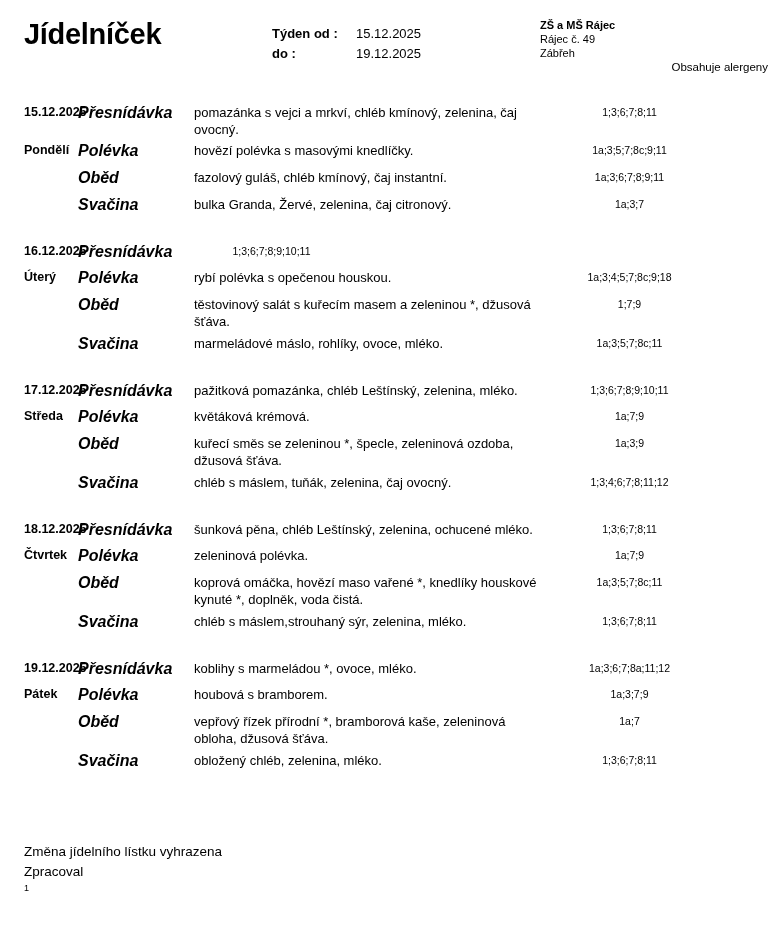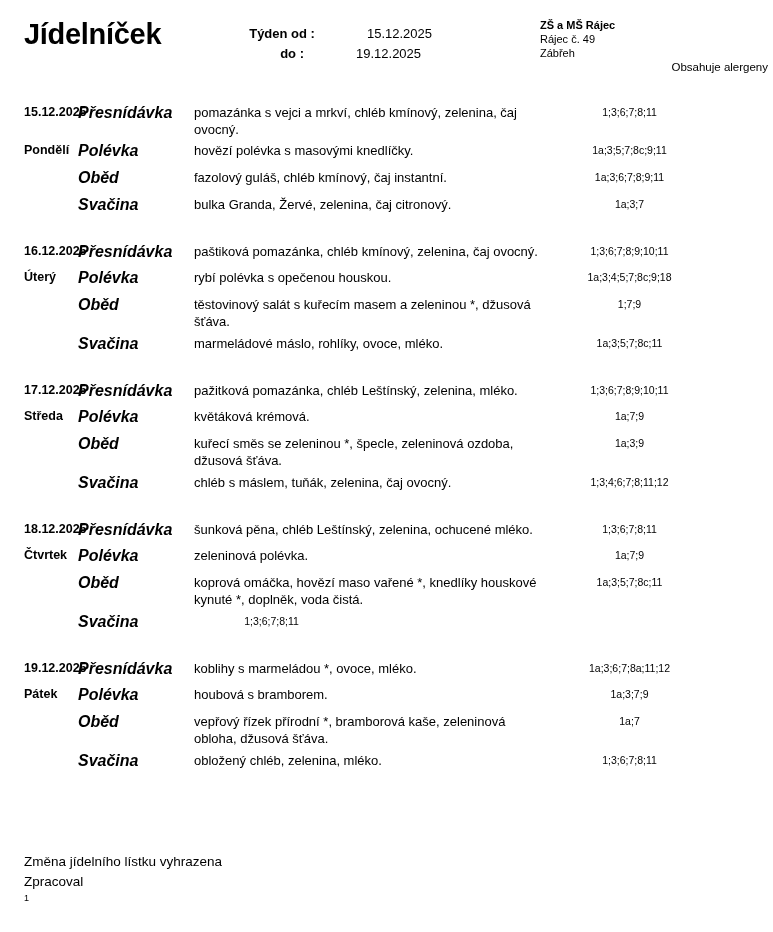--- a/index.html
+++ b/index.html
@@ -42,23 +42,22 @@
   .week-block {
     position: absolute;
     left: 272px;
     top: 24px;
     width: 160px;
     font-size: 13px;
     line-height: 20px;
   }
   .week-row {
     display: flex;
-    justify-content: flex-end;
-    white-space: nowrap;
-    gap: 40px;
+    justify-content: space-between;
+    white-space: nowrap;
   }
   .week-label {
     font-weight: bold;
   }
   .week-value {
     width: 76px;
     text-align: left;
     padding-left: 12px;
     font-weight: normal;
   }
@@ -139,21 +138,21 @@
   }
   .row-presnidavka { margin-bottom: 0; }
   .row-polevka     { margin-top: 4px; }
   .row-obed        { margin-top: 5px; }
   .row-svacina     { margin-top: 5px; }
 
   
   .footer {
     position: absolute;
     left: 24px;
-    bottom: 28px;
+    bottom: 38px;
     font-size: 13.5px;
     line-height: 20px;
   }
   .footer-line { white-space: nowrap; }
   .footer-pageno {
     font-size: 9px;
     line-height: 12px;
   }
   .footer-greeting {
     letter-spacing: 3.2px;
@@ -215,21 +214,20 @@
           <div class="col-date"></div>
           <div class="col-meal">Svačina</div>
           <div class="col-desc">bulka Granda, Žervé, zelenina, čaj citronový.</div>
           <div class="col-allergen">1a;3;7</div>
         </div>
       </div>
       <div class="day">
         <div class="row row-presnidavka">
           <div class="col-date">16.12.2025</div>
           <div class="col-meal">Přesnídávka</div>
-          <div class="col-desc">paštiková pomazánka, chléb kmínový, zelenina, čaj ovocný.</div>
           <div class="col-allergen">1;3;6;7;8;9;10;11</div>
         </div>
         <div class="row row-polevka">
           <div class="col-date">Úterý</div>
           <div class="col-meal">Polévka</div>
           <div class="col-desc">rybí polévka s opečenou houskou.</div>
           <div class="col-allergen">1a;3;4;5;7;8c;9;18</div>
         </div>
         <div class="row row-obed">
           <div class="col-date"></div>
@@ -285,20 +283,21 @@
         </div>
         <div class="row row-obed">
           <div class="col-date"></div>
           <div class="col-meal">Oběd</div>
           <div class="col-desc">koprová omáčka, hovězí maso vařené *, knedlíky houskové kynuté *, doplněk,  voda čistá.</div>
           <div class="col-allergen">1a;3;5;7;8c;11</div>
         </div>
         <div class="row row-svacina">
           <div class="col-date"></div>
           <div class="col-meal">Svačina</div>
+          <div class="col-desc">chléb s máslem,strouhaný sýr, zelenina, mléko.</div>
           <div class="col-allergen">1;3;6;7;8;11</div>
         </div>
       </div>
       <div class="day">
         <div class="row row-presnidavka">
           <div class="col-date">19.12.2025</div>
           <div class="col-meal">Přesnídávka</div>
           <div class="col-desc">koblihy s marmeládou *, ovoce, mléko.</div>
           <div class="col-allergen">1a;3;6;7;8a;11;12</div>
         </div>

